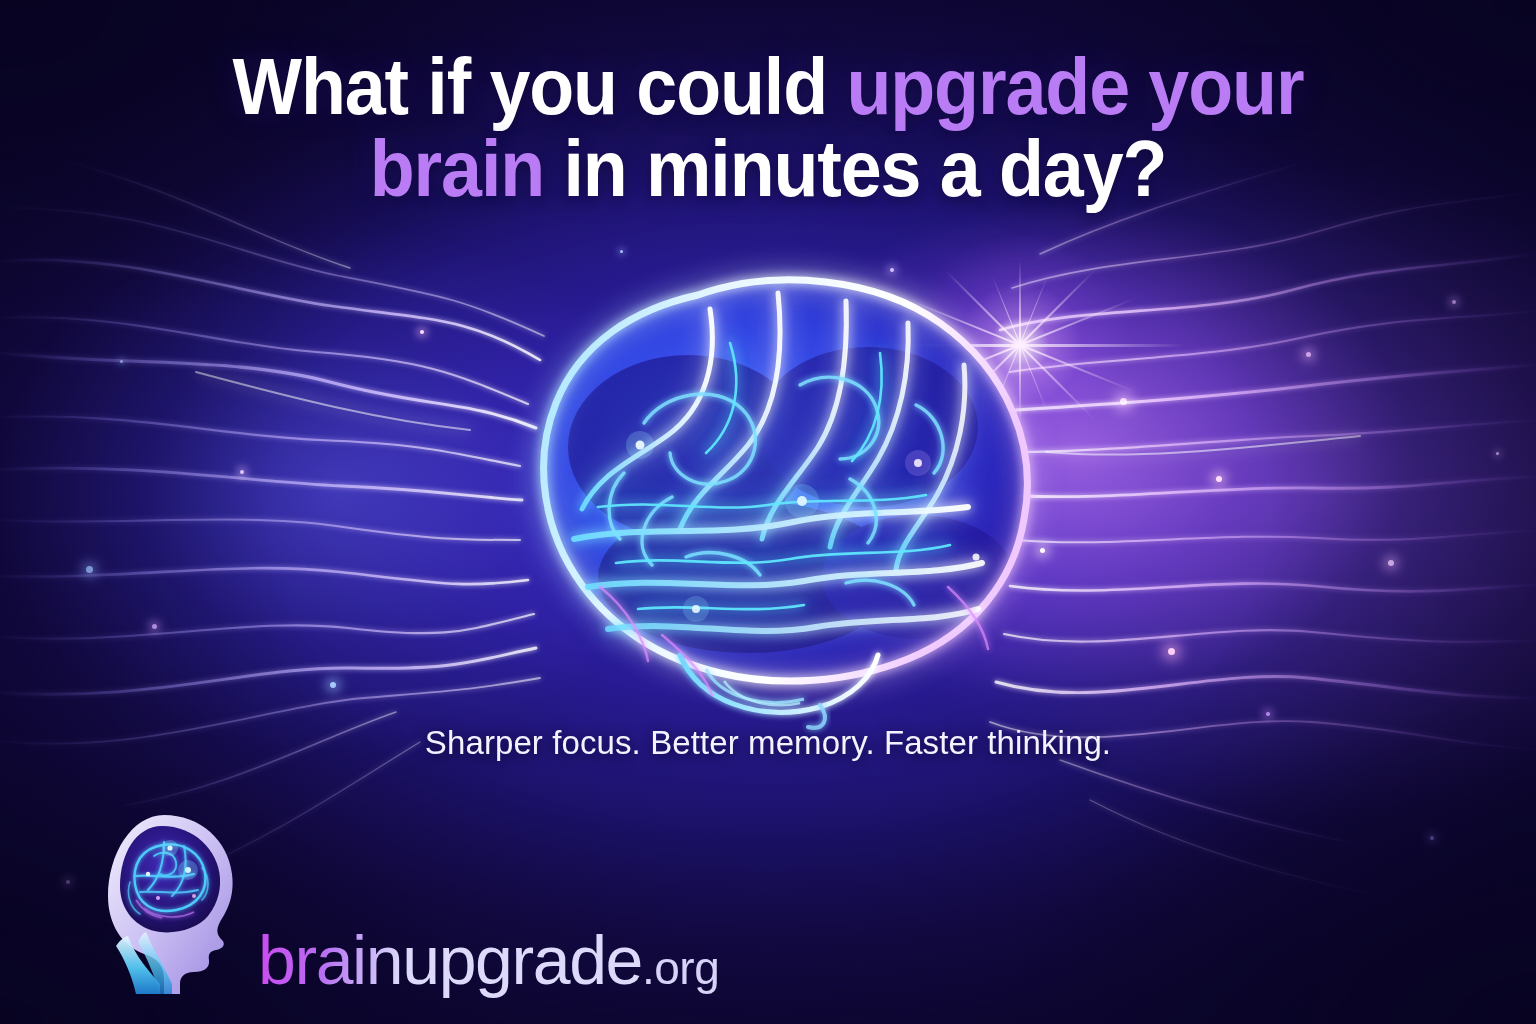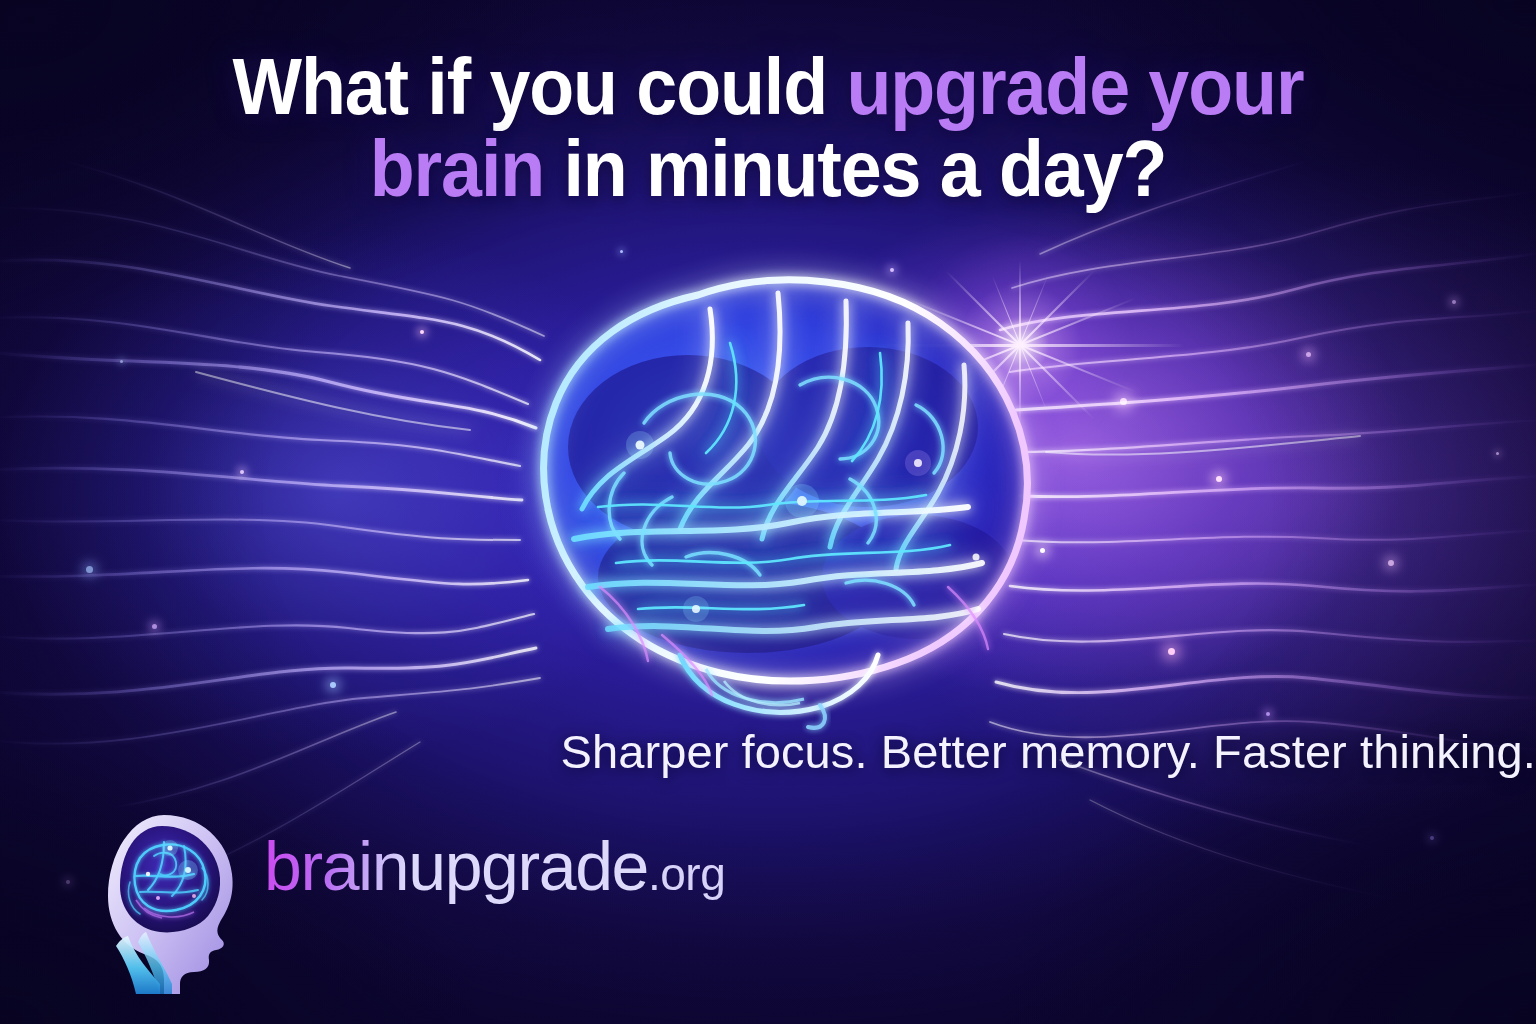--- a/index.html
+++ b/index.html
@@ -96,33 +96,33 @@
     transform:scaleX(.92);
     text-shadow:0 3px 16px rgba(10,4,40,.75), 0 0 30px rgba(60,40,160,.45);
     white-space:nowrap;
   }
   .headline .l2{ display:block; }
   .hl-accent{ color:#b97cf5; }
 
   
   .tagline{
     position:absolute; left:0; right:0; top:724px;
-    text-align:right;
-    font-size:47px;
+    text-align:center;
+    font-size:33px;
     font-weight:400;
     color:#f4f2ff;
     letter-spacing:.1px;
     text-shadow:0 2px 14px rgba(8,4,36,.8);
     white-space:nowrap;
   }
 
   
   .brandbar{
     position:absolute; left:102px; top:812px;
-    display:flex; align-items:flex-start; gap:22px;
+    display:flex; align-items:flex-end; gap:16px;
   }
   .logo-mark{ width:140px; height:182px; flex:0 0 auto; position:relative; }
   .logo-mark svg{ width:100%; height:100%; display:block; overflow:visible; }
 
   .wordmark{
     font-size:68px; font-weight:400; letter-spacing:-1.4px;
     white-space:nowrap; line-height:1;
     margin-top:20px;
   }
   .wm-brain{

